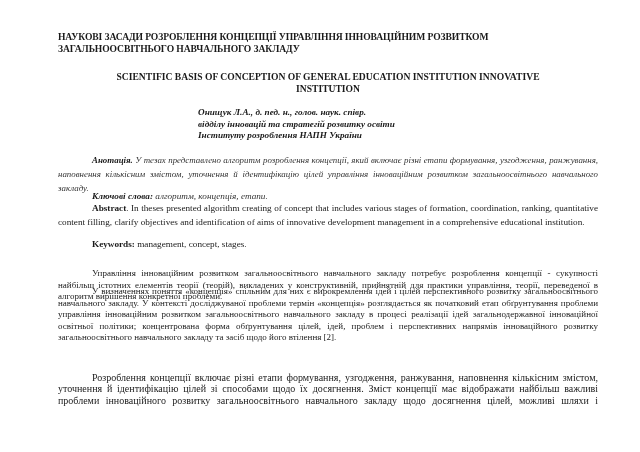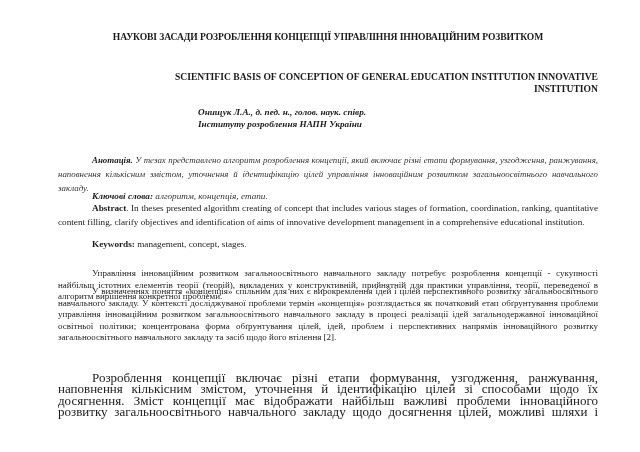--- a/index.html
+++ b/index.html
@@ -1,46 +1,48 @@
 <!DOCTYPE html>
 <html><head>
 <meta charset="utf-8">
 <style>
   html, body { margin: 0; padding: 0; background: #ffffff; }
   body { width: 640px; height: 452px; overflow: hidden; position: relative; font-family: "Liberation Serif", "DejaVu Serif", serif; color: #1a1a1a; }
   .page { position: absolute; left: 58px; top: 0; width: 540px; }
-  .title-ua { position: absolute; top: 31px; left: 0; width: 540px; text-align: center; font-weight: bold; font-size: 9.6px; line-height: 11.5px; letter-spacing: -0.1px; }
-  .title-en { position: absolute; top: 71px; left: 0; width: 540px; text-align: right; font-weight: bold; font-size: 9.6px; line-height: 11.5px; }
+  .title-ua { position: absolute; top: 31px; left: 0; width: 540px; font-weight: bold; font-size: 9.6px; line-height: 11.5px; letter-spacing: -0.1px; }
+  .title-en { position: absolute; top: 71px; left: 0; width: 540px; text-align: center; font-weight: bold; font-size: 9.6px; line-height: 11.5px; }
   .author { position: absolute; top: 107px; left: 140px; width: 320px; font-style: italic; font-weight: bold; font-size: 9.2px; line-height: 11.6px; }
   .para { position: absolute; left: 0; width: 540px; text-align: justify; font-size: 9.2px; line-height: 14px; }
   .para .ind { display: inline-block; width: 34px; }
   .annot { top: 153px; font-style: italic; font-size: 8.9px; color: #333; }
   .annot b { font-style: italic; color: #1a1a1a; }
   .kw-ua { top: 188.5px; font-style: italic; color: #333; }
   .kw-ua b { color: #1a1a1a; margin-top: 32px; }
   .abstract { top: 201px; font-size: 9.2px; }
   .kw-en { top: 236.5px; }
   .body1 { top: 268px; font-size: 9px; line-height: 11.5px; }
   .body2 { top: 286px; font-size: 9px; line-height: 11.5px; }
-  .body3 { top: 371.5px; font-size: 13px; line-height: 11.5px; }
+  .body3 { top: 371.5px; font-size: 10px; line-height: 11.5px; }
   .jl { text-align-last: justify; }
 </style>
 </head>
 <body>
 
 <div class="page">
   <div class="title-ua">
     <div>НАУКОВІ ЗАСАДИ РОЗРОБЛЕННЯ КОНЦЕПЦІЇ УПРАВЛІННЯ ІННОВАЦІЙНИМ РОЗВИТКОМ</div>
+    <div>ЗАГАЛЬНООСВІТНЬОГО НАВЧАЛЬНОГО ЗАКЛАДУ</div>
   </div>
   <div class="title-en">
     <div>SCIENTIFIC BASIS OF CONCEPTION OF GENERAL EDUCATION INSTITUTION INNOVATIVE</div>
     <div>INSTITUTION</div>
   </div>
   <div class="author">
     <div>Онищук Л.А., д. пед. н., голов. наук. співр.</div>
+    <div>відділу інновацій та стратегій розвитку освіти</div>
     <div>Інституту розроблення НАПН України</div>
   </div>
 
   <div class="para annot"><span class="ind"></span><b>Анотація.</b> <span>У тезах представлено алгоритм розроблення концепції, який включає різні етапи формування, узгодження, ранжування, наповнення кількісним змістом, уточнення й ідентифікацію цілей управління інноваційним розвитком загальноосвітнього навчального закладу.</span></div>
 
   <div class="para kw-ua"><span class="ind"></span><b>Ключові слова:</b> <span>алгоритм, концепція, етапи.</span></div>
 
   <div class="para abstract"><span class="ind"></span><b>Abstract</b><span>. In theses presented algorithm creating of concept that includes various stages of formation, coordination, ranking, quantitative content filling, clarify objectives and identification of aims of innovative development management in a comprehensive educational institution.</span></div>
 
   <div class="para kw-en"><span class="ind"></span><b>Keywords:</b> <span>management, concept, stages.</span></div>

